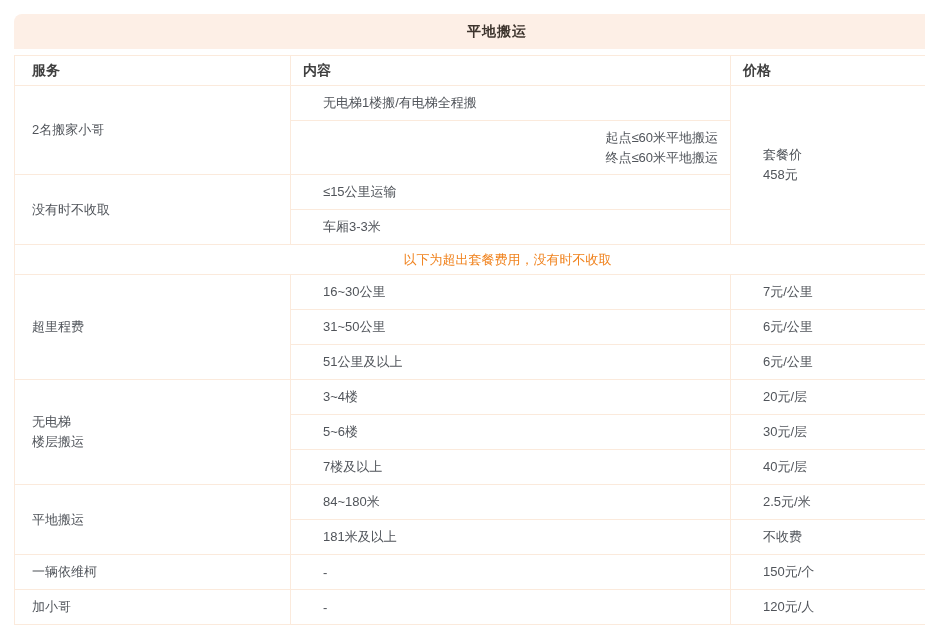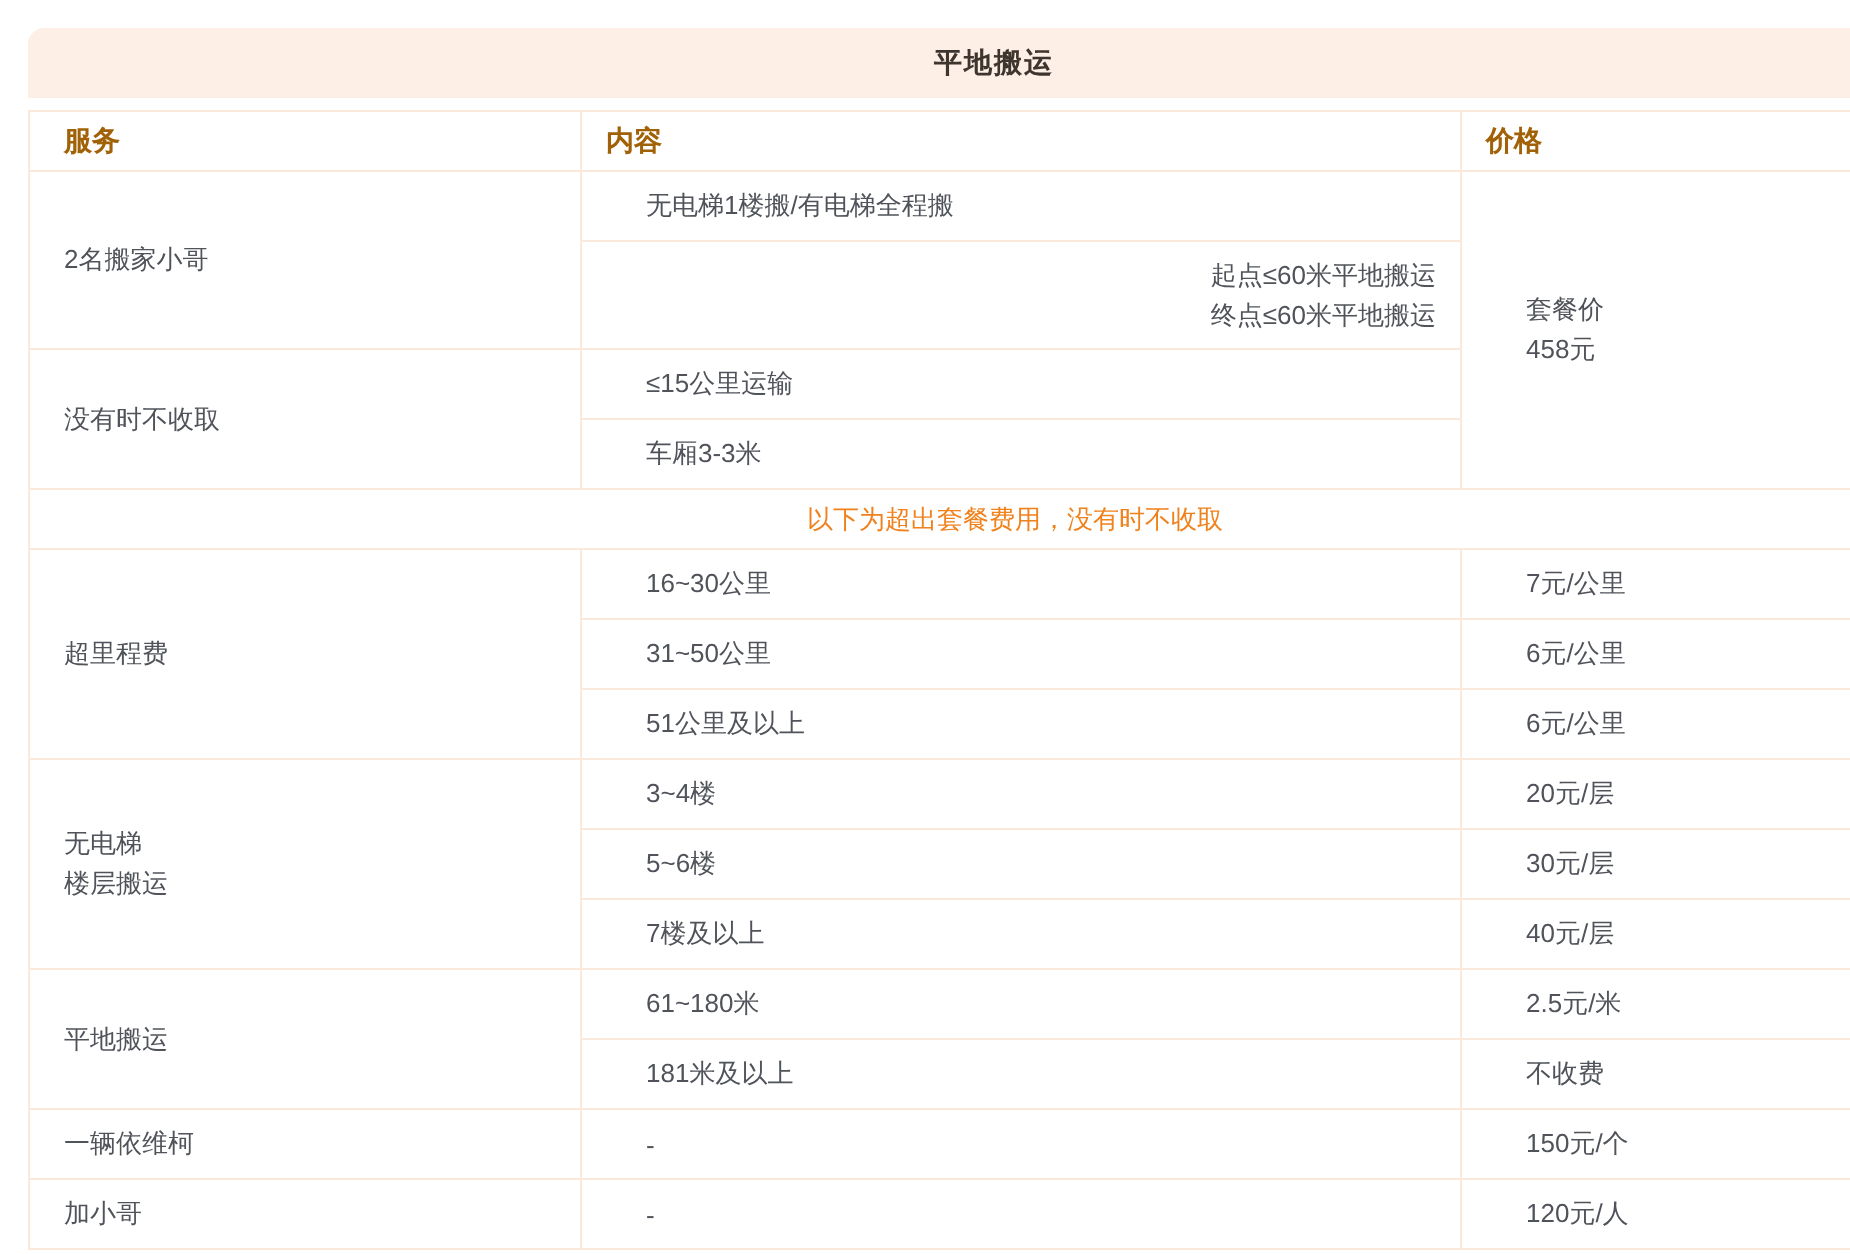--- a/index.html
+++ b/index.html
@@ -41,21 +41,21 @@
     vertical-align: middle;
     padding: 0 12px;
     font-size: 13px;
     color: #50545a;
     background: #ffffff;
   }
   .pricing th {
     height: 30px;
     font-size: 14px;
     font-weight: bold;
-    color: #a16207;
+    color: #404040;
     margin-top: 25px;
   }
   .pricing td { height: 35px; padding-left: 32px; }
   .pricing td.first-col, .pricing th.first-col { padding-left: 17px; }
   .pricing tr.row-tall > td.content-cell { height: 54px; text-align: right; }
   .pre { white-space: pre-line; line-height: 20px; }
   .pricing td.notice-cell {
     height: 30px;
     text-align: center;
     color: #f0821d;
@@ -131,21 +131,21 @@
         <td class="content-cell">5~6楼</td>
         <td>30元/层</td>
       </tr>
       <tr>
         <td class="content-cell">7楼及以上</td>
         <td>40元/层</td>
       </tr>
 
       <tr>
         <td class="first-col" rowspan="2">平地搬运</td>
-        <td class="content-cell">61~180米</td>
+        <td class="content-cell">84~180米</td>
         <td>2.5元/米</td>
       </tr>
       <tr>
         <td class="content-cell">181米及以上</td>
         <td>不收费</td>
       </tr>
 
       <tr>
         <td class="first-col">一辆依维柯</td>
         <td class="content-cell">-</td>

